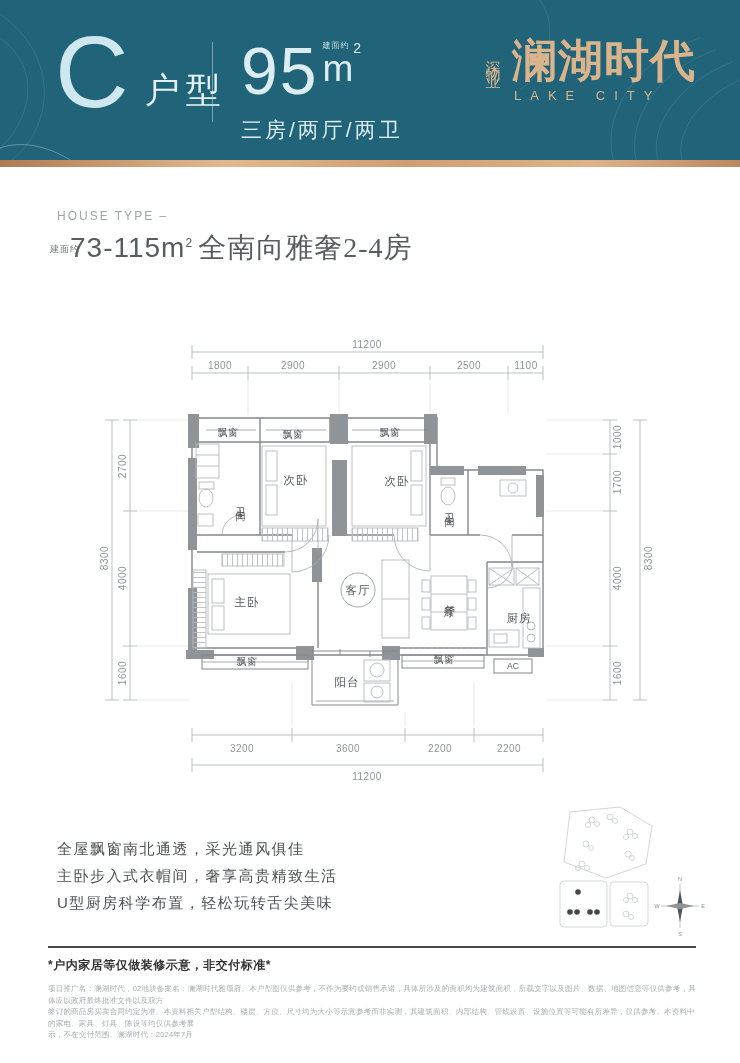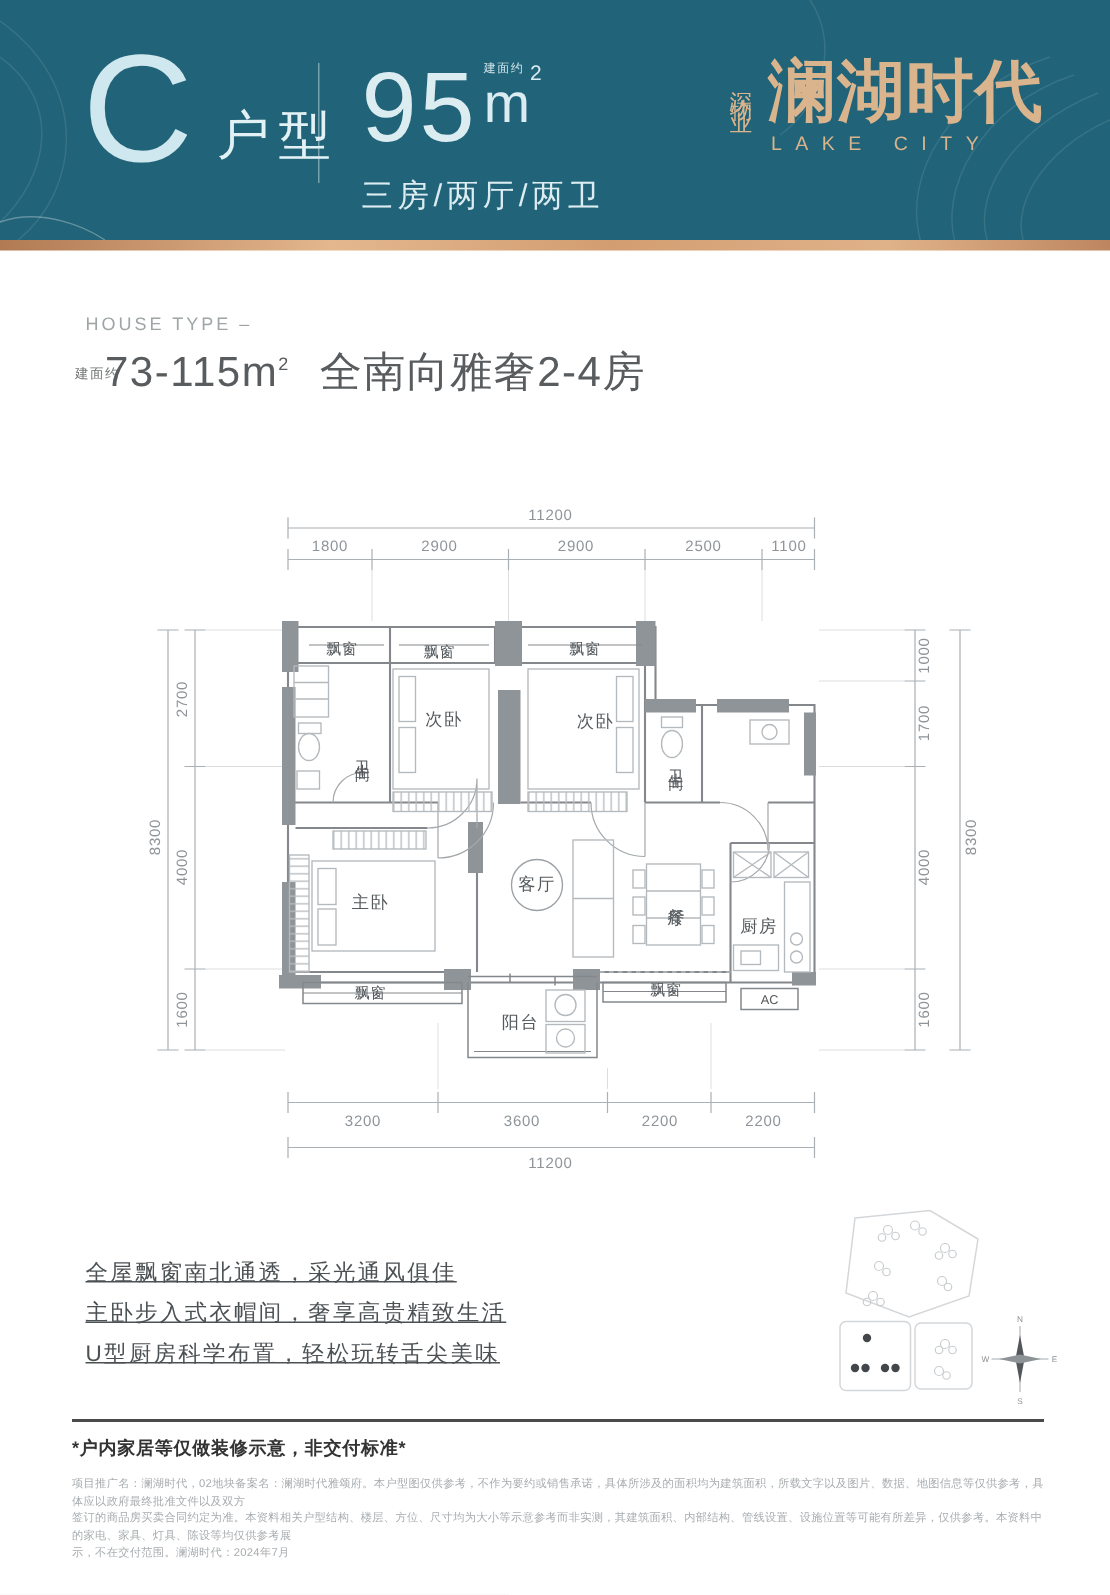--- a/index.html
+++ b/index.html
@@ -27,34 +27,34 @@
   .brand-name { font-family:"DejaVu Serif", serif; font-size:45px; font-weight:bold; line-height:1; letter-spacing:1px; }
   .brand-latin { font-size:13px; letter-spacing:9px; margin-top:5px; margin-left:2px; }
   .copper-bar { position:absolute; left:0; top:160px; width:740px; height:7px;
     background:linear-gradient(90deg,#b17a53,#e4b78e 30%,#d29d71 55%,#e0b289 80%,#bd8660); }
 
   
   .eyebrow { position:absolute; left:57px; top:209px; font-size:12px; letter-spacing:2px; color:#9fa4a6;text-align:right; }
   .headline { position:absolute; left:50px; top:229px; font-size:28px; color:#595c5e; letter-spacing:1px; white-space:nowrap; }
   .hl-prefix { display:inline-block; width:20px; font-size:9px; line-height:1.15; vertical-align:middle; color:#707374; }
   .hl-sup { font-size:12px; }
-  .hl-rest { margin-left:20px; }
+  .hl-rest { margin-left:5px;font-family:Liberation Serif, serif; }
 
   
   .plan { position:absolute; left:0; top:330px; width:740px; height:460px; }
   .plan-svg { position:absolute; inset:0; }
   .room-label { position:absolute; transform:translate(-50%,-50%); font-size:11.5px; color:#54595d; letter-spacing:1px; white-space:nowrap; z-index:2; background:transparent; }
   .room-label.sm { font-size:10px; letter-spacing:0.5px; }
   .room-label.xs { font-size:8.5px; letter-spacing:0; }
   .room-label.v { writing-mode:vertical-rl; text-orientation:upright; letter-spacing:2px; }
   .dim { position:absolute; transform:translate(-50%,-50%); font-size:10px; color:#8f9499; letter-spacing:0.5px; z-index:2; white-space:nowrap; }
   .dim.v { transform:translate(-50%,-50%) rotate(-90deg); }
 
   
-  .features { position:absolute; left:57px; top:835px; font-size:15px; color:#4c5154; letter-spacing:1.5px; line-height:27px;text-decoration:underline; }
+  .features { position:absolute; left:57px; top:835px; font-size:15px; color:#4c5154; letter-spacing:1.5px; line-height:27px; }
 
   
   .siteplan { position:absolute; left:540px; top:804px; width:185px; height:142px; }
 
   
   .rule { position:absolute; left:48px; top:946px; width:648px; height:2px; background:#4a4a4a; }
   .disc-bold { position:absolute; left:48px; top:957px; font-size:12px; font-weight:bold; color:#333333; letter-spacing:0.5px; }
   .disc-fine { position:absolute; left:48px; top:983px; width:652px; font-size:7.5px; color:#a9adb0; line-height:11.5px; letter-spacing:0.2px; }
 </style>
 </head>
@@ -224,21 +224,21 @@
     <span class="room-label sm" style="left:228px; top:103px;">飘窗</span>
     <span class="room-label sm" style="left:293px; top:105px;">飘窗</span>
     <span class="room-label sm" style="left:390px; top:103px;">飘窗</span>
     <span class="room-label" style="left:296px; top:150px;">次卧</span>
     <span class="room-label" style="left:397px; top:151px;">次卧</span>
     <span class="room-label v sm" style="left:240px; top:172px;">卫生间</span>
     <span class="room-label v sm" style="left:449px; top:178px;">卫生间</span>
     <span class="room-label" style="left:247px; top:272px;">主卧</span>
     <span class="room-label" style="left:358px; top:260px;">客厅</span>
     <span class="room-label v" style="left:449px; top:268px;">餐厅</span>
-    <span class="room-label" style="left:506px; top:288px;text-align:right;">厨房</span>
+    <span class="room-label" style="left:519px; top:288px;text-align:right;">厨房</span>
     <span class="room-label sm" style="left:247px; top:332px;">飘窗</span>
     <span class="room-label" style="left:347px; top:352px;">阳台</span>
     <span class="room-label sm" style="left:444px; top:330px;">飘窗</span>
     <span class="room-label xs" style="left:513px; top:336px;">AC</span>
 
     <span class="dim" style="left:367px; top:14px;">11200</span>
     <span class="dim" style="left:220px; top:35px;">1800</span>
     <span class="dim" style="left:293px; top:35px;">2900</span>
     <span class="dim" style="left:384px; top:35px;">2900</span>
     <span class="dim" style="left:469px; top:35px;">2500</span>

